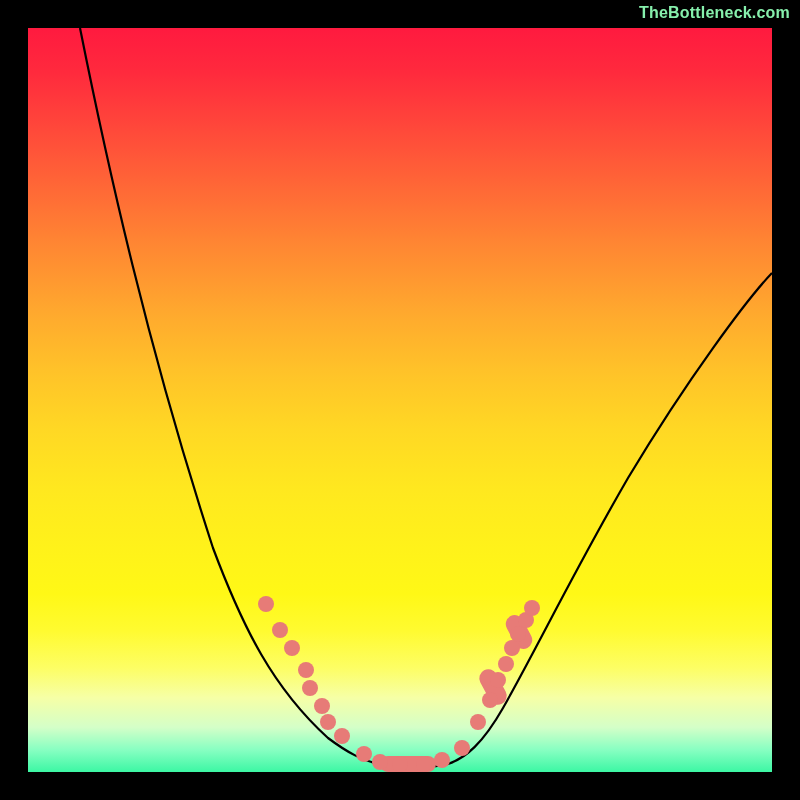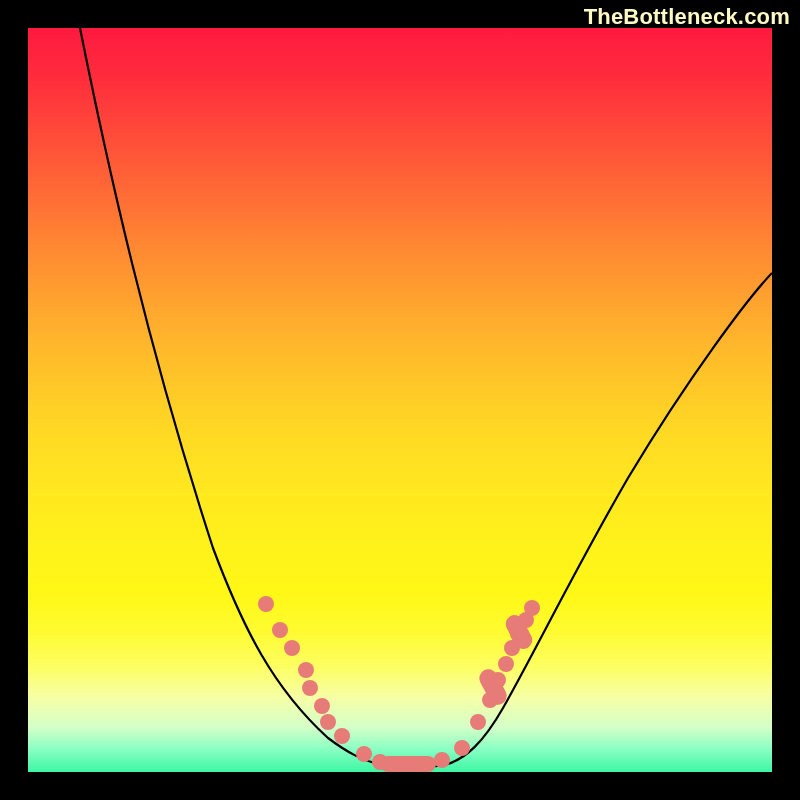--- a/index.html
+++ b/index.html
@@ -51,23 +51,23 @@
       #d4ffc8 94%,
       #88ffc2 97%,
       #3cf7a4 100%
     );
   }
   .watermark {
     position: absolute;
     top: 4px;
     right: 10px;
     font-family: Arial, Helvetica, sans-serif;
-    font-size: 22px;
+    font-size: 16px;
     font-weight: 600;
-    color: #fef9c3;
+    color: #86efac;
     letter-spacing: 0.2px;
     user-select: none;
   }
   svg.curve {
     position: absolute;
     left: 0;
     top: 0;
     width: 744px;
     height: 744px;
   }

